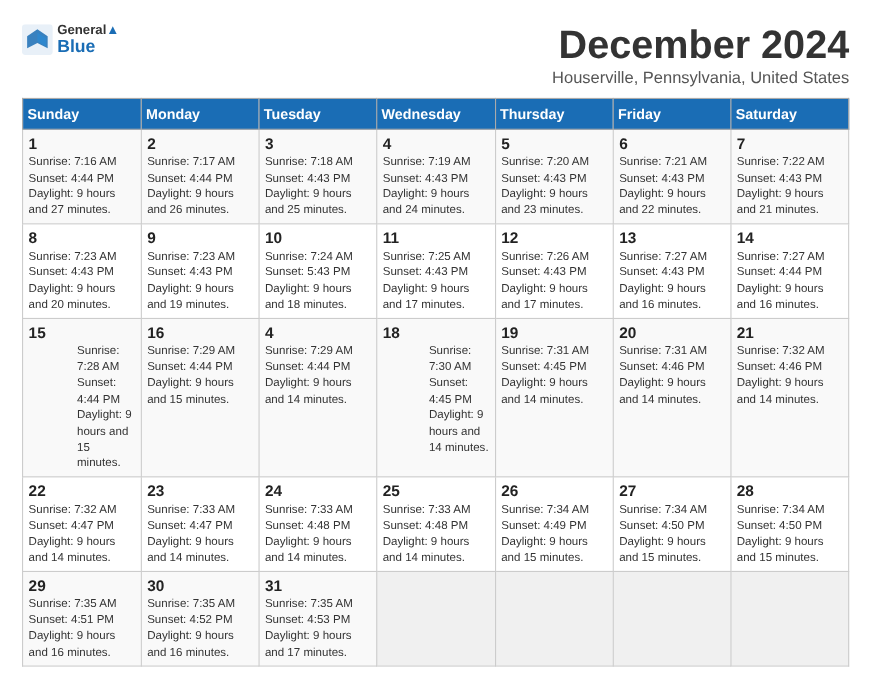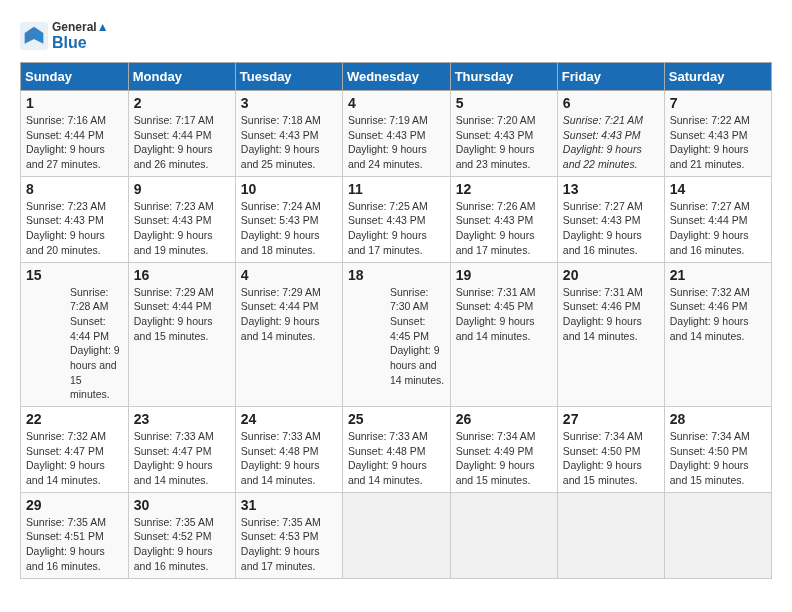--- a/index.html
+++ b/index.html
@@ -87,20 +87,22 @@
       <rect x="0" y="0" width="36" height="36" rx="4" fill="#e8f0f8"></rect>
       <polygon points="18,6 30,14 30,28 18,22 6,28 6,14" fill="#1a6db5" opacity="0.85"></polygon>
       <polygon points="18,10 28,16 28,26 18,20" fill="#2a8ad4" opacity="0.7"></polygon>
     </svg>
     <div>
       <div style="font-size:12px;font-weight:bold;color:#333;">General<span style="color:#1a6db5;">▲</span></div>
       <div style="font-size:16px;font-weight:bold;color:#1a6db5;">Blue</div>
     </div>
   </div>
   <div class="title-area">
+    <div class="month-title">December 2024</div>
+    <div class="subtitle">Houserville, Pennsylvania, United States</div>
   </div>
 </div>
 
 <table>
   <thead>
     <tr id="header-row">
     <th>Sunday</th>
         <th>Monday</th>
         <th>Tuesday</th>
         <th>Wednesday</th>
@@ -136,21 +138,21 @@
 Daylight: 9 hours and 24 minutes.</div>
         </td>
         <td>
           <span class="day-num">5</span>
           <div class="day-info" style="white-space: pre-line;">Sunrise: 7:20 AM
 Sunset: 4:43 PM
 Daylight: 9 hours and 23 minutes.</div>
         </td>
         <td>
           <span class="day-num">6</span>
-          <div class="day-info" style="white-space: pre-line; font-style: italic;">Sunrise: 7:21 AM
+          <div class="day-info" style="white-space: pre-line;">Sunrise: 7:21 AM
 Sunset: 4:43 PM
 Daylight: 9 hours and 22 minutes.</div>
         </td>
         <td>
           <span class="day-num">7</span>
           <div class="day-info" style="white-space: pre-line;">Sunrise: 7:22 AM
 Sunset: 4:43 PM
 Daylight: 9 hours and 21 minutes.</div>
         </td>
       </tr>

